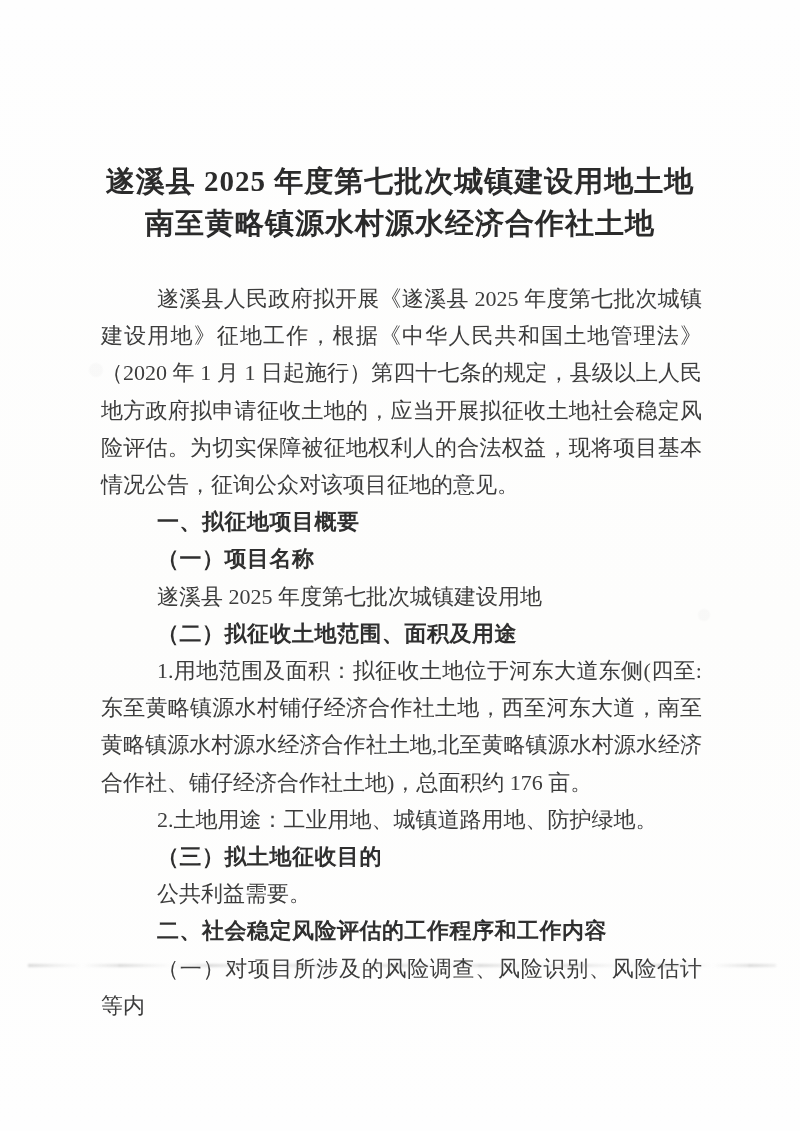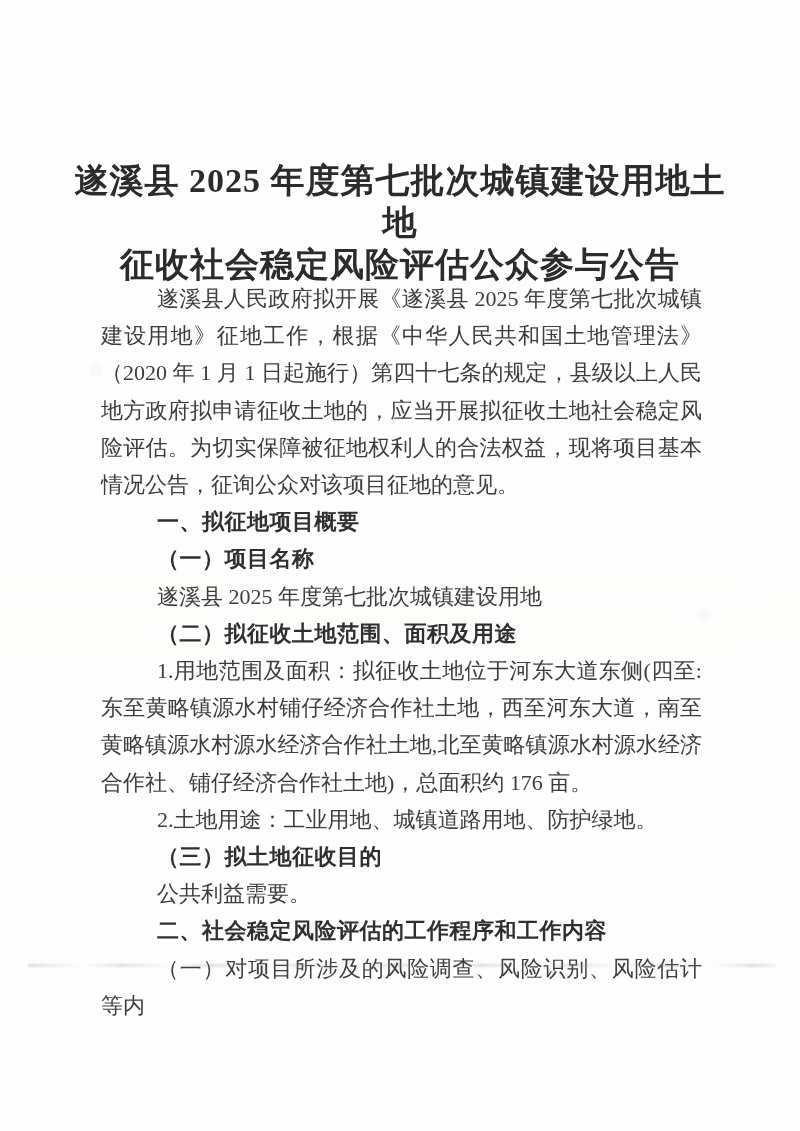--- a/index.html
+++ b/index.html
@@ -16,21 +16,21 @@
     font-family: "Liberation Serif", "DejaVu Serif", serif;
     color: #3a3a3a;
   }
   .doc-title {
     position: absolute;
     top: 160px;
     left: 60px;
     width: 680px;
     margin: 0;
     text-align: center;
-    font-size: 34px;
+    font-size: 29px;
     line-height: 42px;
     font-weight: 700;
     letter-spacing: 1px;
     color: #2b2b2b;
     font-family: "Liberation Serif", "DejaVu Serif", serif;
   }
   .doc-title .title-line {
     display: block;
   }
   .doc-body {
@@ -89,21 +89,21 @@
       radial-gradient(circle at 88% 45%, rgba(160,160,160,0.05) 0 5px, transparent 7px);
   }
 </style>
 </head>
 <body>
 
 <div class="page">
 
   <h1 class="doc-title">
     <span class="title-line">遂溪县 2025 年度第七批次城镇建设用地土地</span>
-    <span class="title-line">征收社会稳定风险评估公众参与公告</span>
+    <span class="title-line">南至黄略镇源水村源水经济合作社土地</span>
   </h1>
 
   <div class="doc-body">
 
     <p class="para indent">遂溪县人民政府拟开展《遂溪县 2025 年度第七批次城镇建设用地》征地工作，根据《中华人民共和国土地管理法》（2020 年 1 月 1 日起施行）第四十七条的规定，县级以上人民地方政府拟申请征收土地的，应当开展拟征收土地社会稳定风险评估。为切实保障被征地权利人的合法权益，现将项目基本情况公告，征询公众对该项目征地的意见。</p>
 
     <p class="heading-hei indent">一、拟征地项目概要</p>
 
     <p class="heading-kai indent">（一）项目名称</p>
 

